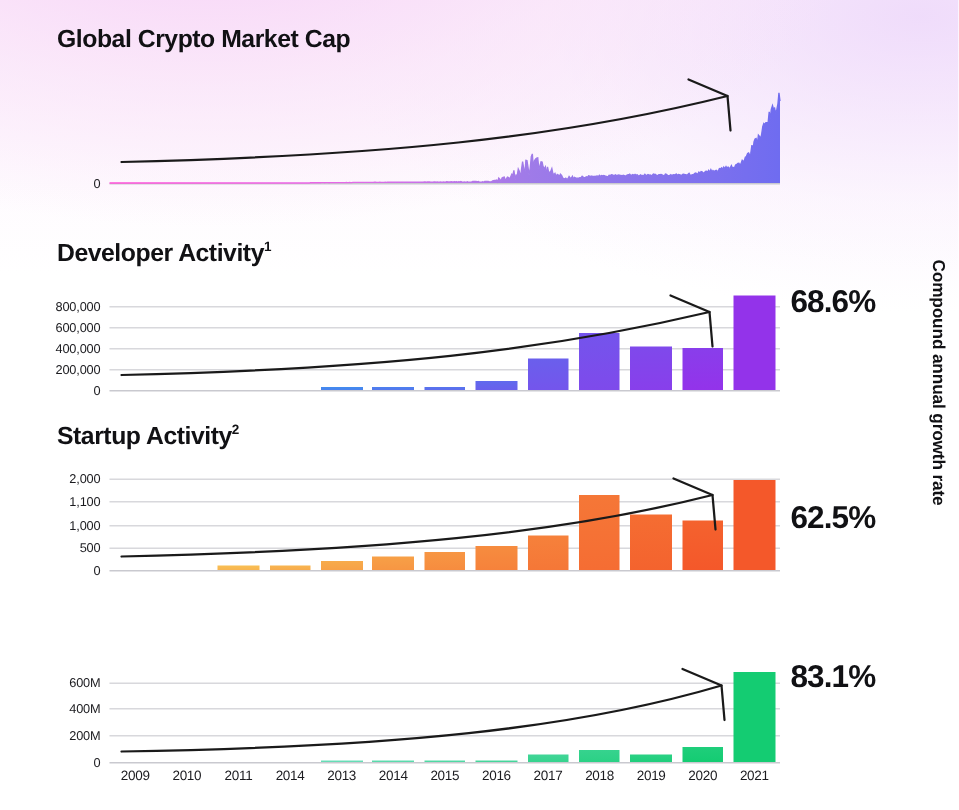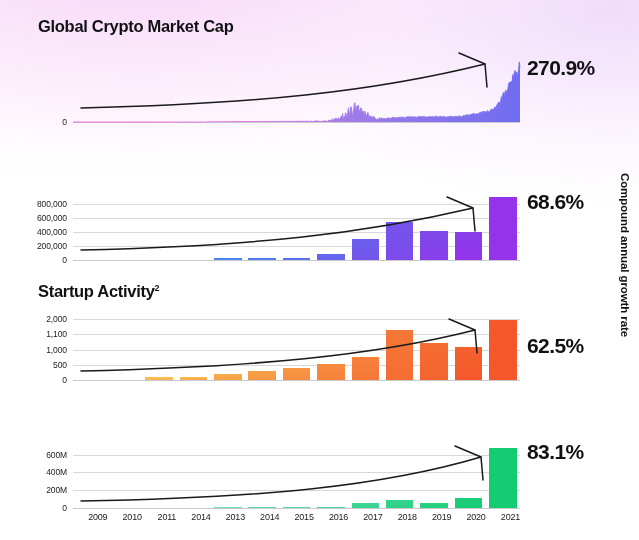--- a/index.html
+++ b/index.html
@@ -95,21 +95,21 @@
 
   .xaxis {
     position: absolute;
     left: 73px;
     width: 447px;
     top: 512px;
     display: flex;
   }
   .xaxis .xlab {
     flex: 1 1 0;
-    text-align: right;
+    text-align: center;
     font-size: 9px;
     color: #1b1b1f;
     letter-spacing: -0.2px;
   }
 
   .vaxis-label {
     position: absolute;
     right: 4px;
     top: 163px;
     width: 20px;
@@ -156,24 +156,26 @@
             </linearGradient>
           </defs>
           <path d="M 0.0 70 L 0.0 70.0 L 0.7 70.0 L 1.4 70.0 L 2.2 70.0 L 2.9 70.0 L 3.6 70.0 L 4.3 70.0 L 5.0 70.0 L 5.8 70.0 L 6.5 70.0 L 7.2 70.0 L 7.9 70.0 L 8.7 70.0 L 9.4 70.0 L 10.1 70.0 L 10.8 70.0 L 11.5 70.0 L 12.3 70.0 L 13.0 70.0 L 13.7 70.0 L 14.4 70.0 L 15.1 70.0 L 15.9 70.0 L 16.6 70.0 L 17.3 70.0 L 18.0 70.0 L 18.7 70.0 L 19.5 70.0 L 20.2 70.0 L 20.9 70.0 L 21.6 70.0 L 22.4 70.0 L 23.1 70.0 L 23.8 70.0 L 24.5 70.0 L 25.2 70.0 L 26.0 70.0 L 26.7 70.0 L 27.4 70.0 L 28.1 70.0 L 28.8 70.0 L 29.6 70.0 L 30.3 70.0 L 31.0 70.0 L 31.7 70.0 L 32.4 70.0 L 33.2 70.0 L 33.9 70.0 L 34.6 70.0 L 35.3 70.0 L 36.0 70.0 L 36.8 70.0 L 37.5 70.0 L 38.2 70.0 L 38.9 70.0 L 39.7 70.0 L 40.4 70.0 L 41.1 70.0 L 41.8 70.0 L 42.5 70.0 L 43.3 70.0 L 44.0 70.0 L 44.7 70.0 L 45.4 70.0 L 46.1 70.0 L 46.9 70.0 L 47.6 70.0 L 48.3 70.0 L 49.0 70.0 L 49.7 70.0 L 50.5 70.0 L 51.2 70.0 L 51.9 70.0 L 52.6 70.0 L 53.4 70.0 L 54.1 70.0 L 54.8 70.0 L 55.5 70.0 L 56.2 70.0 L 57.0 70.0 L 57.7 70.0 L 58.4 70.0 L 59.1 70.0 L 59.8 70.0 L 60.6 70.0 L 61.3 70.0 L 62.0 70.0 L 62.7 70.0 L 63.4 70.0 L 64.2 70.0 L 64.9 70.0 L 65.6 70.0 L 66.3 70.0 L 67.0 70.0 L 67.8 70.0 L 68.5 70.0 L 69.2 70.0 L 69.9 70.0 L 70.7 70.0 L 71.4 70.0 L 72.1 70.0 L 72.8 70.0 L 73.5 70.0 L 74.3 70.0 L 75.0 70.0 L 75.7 70.0 L 76.4 70.0 L 77.1 70.0 L 77.9 70.0 L 78.6 70.0 L 79.3 70.0 L 80.0 70.0 L 80.7 70.0 L 81.5 70.0 L 82.2 70.0 L 82.9 70.0 L 83.6 70.0 L 84.4 70.0 L 85.1 70.0 L 85.8 70.0 L 86.5 70.0 L 87.2 70.0 L 88.0 70.0 L 88.7 70.0 L 89.4 70.0 L 90.1 70.0 L 90.8 70.0 L 91.6 70.0 L 92.3 70.0 L 93.0 70.0 L 93.7 70.0 L 94.4 70.0 L 95.2 70.0 L 95.9 70.0 L 96.6 70.0 L 97.3 70.0 L 98.1 70.0 L 98.8 70.0 L 99.5 70.0 L 100.2 70.0 L 100.9 70.0 L 101.7 70.0 L 102.4 70.0 L 103.1 70.0 L 103.8 70.0 L 104.5 70.0 L 105.3 70.0 L 106.0 70.0 L 106.7 70.0 L 107.4 70.0 L 108.1 70.0 L 108.9 70.0 L 109.6 70.0 L 110.3 70.0 L 111.0 70.0 L 111.8 70.0 L 112.5 70.0 L 113.2 70.0 L 113.9 70.0 L 114.6 70.0 L 115.4 70.0 L 116.1 70.0 L 116.8 70.0 L 117.5 70.0 L 118.2 70.0 L 119.0 70.0 L 119.7 70.0 L 120.4 70.0 L 121.1 70.0 L 121.8 70.0 L 122.6 70.0 L 123.3 70.0 L 124.0 70.0 L 124.7 70.0 L 125.4 70.0 L 126.2 70.0 L 126.9 70.0 L 127.6 70.0 L 128.3 70.0 L 129.1 70.0 L 129.8 70.0 L 130.5 70.0 L 131.2 70.0 L 131.9 70.0 L 132.7 70.0 L 133.4 70.0 L 134.1 69.8 L 134.8 69.8 L 135.5 69.8 L 136.3 69.8 L 137.0 69.8 L 137.7 69.8 L 138.4 69.8 L 139.1 69.8 L 139.9 69.8 L 140.6 69.8 L 141.3 69.7 L 142.0 69.7 L 142.8 69.7 L 143.5 69.8 L 144.2 69.7 L 144.9 69.7 L 145.6 69.7 L 146.4 69.8 L 147.1 69.7 L 147.8 69.7 L 148.5 69.7 L 149.2 69.7 L 150.0 69.7 L 150.7 69.7 L 151.4 69.7 L 152.1 69.7 L 152.8 69.7 L 153.6 69.7 L 154.3 69.7 L 155.0 69.7 L 155.7 69.7 L 156.4 69.7 L 157.2 69.7 L 157.9 69.6 L 158.6 69.7 L 159.3 69.7 L 160.1 69.6 L 160.8 69.7 L 161.5 69.7 L 162.2 69.6 L 162.9 69.6 L 163.7 69.6 L 164.4 69.6 L 165.1 69.6 L 165.8 69.6 L 166.5 69.6 L 167.3 69.6 L 168.0 69.6 L 168.7 69.6 L 169.4 69.6 L 170.1 69.6 L 170.9 69.6 L 171.6 69.6 L 172.3 69.6 L 173.0 69.6 L 173.8 69.6 L 174.5 69.6 L 175.2 69.6 L 175.9 69.6 L 176.6 69.5 L 177.4 69.5 L 178.1 69.6 L 178.8 69.6 L 179.5 69.6 L 180.2 69.5 L 181.0 69.6 L 181.7 69.6 L 182.4 69.6 L 183.1 69.6 L 183.8 69.5 L 184.6 69.6 L 185.3 69.5 L 186.0 69.5 L 186.7 69.5 L 187.5 69.5 L 188.2 69.5 L 188.9 69.4 L 189.6 69.5 L 190.3 69.5 L 191.1 69.4 L 191.8 69.4 L 192.5 69.4 L 193.2 69.5 L 193.9 69.5 L 194.7 69.4 L 195.4 69.4 L 196.1 69.5 L 196.8 69.4 L 197.5 69.5 L 198.3 69.5 L 199.0 69.5 L 199.7 69.4 L 200.4 69.5 L 201.2 69.5 L 201.9 69.4 L 202.6 69.4 L 203.3 69.5 L 204.0 69.5 L 204.8 69.5 L 205.5 69.4 L 206.2 69.5 L 206.9 69.5 L 207.6 69.4 L 208.4 69.4 L 209.1 69.4 L 209.8 69.3 L 210.5 69.3 L 211.2 69.4 L 212.0 69.3 L 212.7 69.3 L 213.4 69.3 L 214.1 69.4 L 214.8 69.4 L 215.6 69.4 L 216.3 69.3 L 217.0 69.3 L 217.7 69.4 L 218.5 69.3 L 219.2 69.4 L 219.9 69.4 L 220.6 69.3 L 221.3 69.4 L 222.1 69.4 L 222.8 69.3 L 223.5 69.4 L 224.2 69.3 L 224.9 69.1 L 225.7 69.3 L 226.4 69.3 L 227.1 69.3 L 227.8 69.2 L 228.5 69.3 L 229.3 69.3 L 230.0 69.1 L 230.7 69.3 L 231.4 69.2 L 232.2 69.4 L 232.9 69.2 L 233.6 69.3 L 234.3 69.0 L 235.0 69.4 L 235.8 69.4 L 236.5 69.3 L 237.2 69.5 L 237.9 69.5 L 238.6 69.1 L 239.4 69.5 L 240.1 69.5 L 240.8 69.4 L 241.5 69.3 L 242.2 68.9 L 243.0 68.9 L 243.7 68.9 L 244.4 68.9 L 245.1 69.3 L 245.9 69.0 L 246.6 69.4 L 247.3 69.5 L 248.0 69.5 L 248.7 69.1 L 249.5 69.5 L 250.2 68.9 L 250.9 68.9 L 251.6 68.9 L 252.3 68.9 L 253.1 69.1 L 253.8 69.2 L 254.5 69.3 L 255.2 68.7 L 255.9 68.4 L 256.7 68.3 L 257.4 68.3 L 258.1 68.0 L 258.8 69.2 L 259.5 66.7 L 260.3 67.6 L 261.0 69.0 L 261.7 66.7 L 262.4 66.3 L 263.2 66.1 L 263.9 68.7 L 264.6 67.2 L 265.3 66.0 L 266.0 66.3 L 266.8 67.4 L 267.5 65.8 L 268.2 64.1 L 268.9 64.9 L 269.6 61.6 L 270.4 67.8 L 271.1 64.7 L 271.8 65.2 L 272.5 60.7 L 273.2 62.2 L 274.0 66.8 L 274.7 60.7 L 275.4 55.8 L 276.1 60.0 L 276.9 64.2 L 277.6 54.9 L 278.3 55.0 L 279.0 59.4 L 279.7 64.9 L 280.5 59.9 L 281.2 52.5 L 281.9 50.6 L 282.6 60.4 L 283.3 55.2 L 284.1 54.0 L 284.8 53.4 L 285.5 53.2 L 286.2 60.4 L 286.9 58.6 L 287.7 55.9 L 288.4 56.1 L 289.1 59.2 L 289.8 60.6 L 290.6 59.2 L 291.3 64.8 L 292.0 59.2 L 292.7 62.6 L 293.4 63.1 L 294.2 62.2 L 294.9 60.4 L 295.6 63.7 L 296.3 64.5 L 297.0 63.6 L 297.8 65.9 L 298.5 64.3 L 299.2 64.7 L 299.9 65.9 L 300.6 64.2 L 301.4 65.0 L 302.1 66.5 L 302.8 67.1 L 303.5 67.4 L 304.2 66.8 L 305.0 67.6 L 305.7 67.1 L 306.4 65.7 L 307.1 66.6 L 307.9 66.9 L 308.6 65.6 L 309.3 67.2 L 310.0 66.2 L 310.7 66.6 L 311.5 66.8 L 312.2 66.7 L 312.9 66.7 L 313.6 66.4 L 314.3 66.6 L 315.1 65.5 L 315.8 66.1 L 316.5 66.5 L 317.2 66.4 L 317.9 65.8 L 318.7 66.2 L 319.4 65.2 L 320.1 65.4 L 320.8 65.6 L 321.6 65.4 L 322.3 66.0 L 323.0 65.5 L 323.7 65.8 L 324.4 65.5 L 325.2 65.3 L 325.9 65.8 L 326.6 64.9 L 327.3 65.6 L 328.0 65.0 L 328.8 65.2 L 329.5 65.0 L 330.2 65.2 L 330.9 65.5 L 331.6 65.7 L 332.4 65.8 L 333.1 64.8 L 333.8 65.5 L 334.5 64.5 L 335.3 64.6 L 336.0 65.0 L 336.7 64.9 L 337.4 64.6 L 338.1 65.2 L 338.9 64.8 L 339.6 64.7 L 340.3 64.9 L 341.0 64.9 L 341.7 65.2 L 342.5 64.8 L 343.2 65.1 L 343.9 65.4 L 344.6 65.1 L 345.3 64.6 L 346.1 64.5 L 346.8 64.1 L 347.5 65.1 L 348.2 64.7 L 348.9 64.4 L 349.7 64.9 L 350.4 64.3 L 351.1 64.8 L 351.8 64.5 L 352.6 65.3 L 353.3 65.2 L 354.0 64.6 L 354.7 65.1 L 355.4 65.0 L 356.2 65.1 L 356.9 64.2 L 357.6 65.0 L 358.3 64.9 L 359.0 64.4 L 359.8 64.8 L 360.5 64.7 L 361.2 65.2 L 361.9 64.8 L 362.6 64.0 L 363.4 64.2 L 364.1 64.2 L 364.8 65.2 L 365.5 64.9 L 366.3 64.5 L 367.0 64.5 L 367.7 64.3 L 368.4 64.6 L 369.1 65.0 L 369.9 65.2 L 370.6 64.0 L 371.3 64.2 L 372.0 64.9 L 372.7 65.2 L 373.5 65.0 L 374.2 64.5 L 374.9 65.2 L 375.6 64.6 L 376.3 64.4 L 377.1 64.7 L 377.8 64.0 L 378.5 65.0 L 379.2 64.3 L 379.9 64.4 L 380.7 64.7 L 381.4 65.1 L 382.1 64.3 L 382.8 64.2 L 383.6 64.4 L 384.3 64.5 L 385.0 65.0 L 385.7 64.2 L 386.4 63.6 L 387.2 64.9 L 387.9 64.7 L 388.6 64.4 L 389.3 64.6 L 390.0 63.7 L 390.8 63.3 L 391.5 63.7 L 392.2 64.0 L 392.9 62.7 L 393.6 63.4 L 394.4 62.4 L 395.1 62.6 L 395.8 63.3 L 396.5 63.3 L 397.3 62.3 L 398.0 62.2 L 398.7 62.7 L 399.4 61.6 L 400.1 62.9 L 400.9 61.1 L 401.6 62.6 L 402.3 61.7 L 403.0 62.4 L 403.7 61.9 L 404.5 61.5 L 405.2 62.1 L 405.9 62.0 L 406.6 60.4 L 407.3 60.6 L 408.1 59.8 L 408.8 60.9 L 409.5 59.4 L 410.2 60.4 L 411.0 59.1 L 411.7 60.3 L 412.4 59.4 L 413.1 60.1 L 413.8 60.1 L 414.6 58.4 L 415.3 60.0 L 416.0 59.7 L 416.7 59.9 L 417.4 58.0 L 418.2 57.6 L 418.9 57.0 L 419.6 56.9 L 420.3 58.1 L 421.0 57.1 L 421.8 54.8 L 422.5 55.6 L 423.2 55.2 L 423.9 52.8 L 424.6 52.4 L 425.4 50.3 L 426.1 50.0 L 426.8 51.6 L 427.5 50.3 L 428.3 44.7 L 429.0 48.2 L 429.7 42.4 L 430.4 40.7 L 431.1 40.3 L 431.9 43.9 L 432.6 38.1 L 433.3 38.9 L 434.0 40.3 L 434.7 38.0 L 435.5 32.4 L 436.2 30.3 L 436.9 31.0 L 437.6 29.7 L 438.3 29.7 L 439.1 29.6 L 439.8 22.6 L 440.5 27.2 L 441.2 20.9 L 442.0 18.4 L 442.7 20.8 L 443.4 20.1 L 444.1 23.7 L 444.8 21.3 L 445.6 17.5 L 446.3 9.9 L 447.0 15.4 L 447.0 70 Z" fill="url(#cryptoGrad)" stroke="none"></path>
           <path d="M 0.0 70.0 L 0.0 70.0 L 0.7 70.0 L 1.4 70.0 L 2.2 70.0 L 2.9 70.0 L 3.6 70.0 L 4.3 70.0 L 5.0 70.0 L 5.8 70.0 L 6.5 70.0 L 7.2 70.0 L 7.9 70.0 L 8.7 70.0 L 9.4 70.0 L 10.1 70.0 L 10.8 70.0 L 11.5 70.0 L 12.3 70.0 L 13.0 70.0 L 13.7 70.0 L 14.4 70.0 L 15.1 70.0 L 15.9 70.0 L 16.6 70.0 L 17.3 70.0 L 18.0 70.0 L 18.7 70.0 L 19.5 70.0 L 20.2 70.0 L 20.9 70.0 L 21.6 70.0 L 22.4 70.0 L 23.1 70.0 L 23.8 70.0 L 24.5 70.0 L 25.2 70.0 L 26.0 70.0 L 26.7 70.0 L 27.4 70.0 L 28.1 70.0 L 28.8 70.0 L 29.6 70.0 L 30.3 70.0 L 31.0 70.0 L 31.7 70.0 L 32.4 70.0 L 33.2 70.0 L 33.9 70.0 L 34.6 70.0 L 35.3 70.0 L 36.0 70.0 L 36.8 70.0 L 37.5 70.0 L 38.2 70.0 L 38.9 70.0 L 39.7 70.0 L 40.4 70.0 L 41.1 70.0 L 41.8 70.0 L 42.5 70.0 L 43.3 70.0 L 44.0 70.0 L 44.7 70.0 L 45.4 70.0 L 46.1 70.0 L 46.9 70.0 L 47.6 70.0 L 48.3 70.0 L 49.0 70.0 L 49.7 70.0 L 50.5 70.0 L 51.2 70.0 L 51.9 70.0 L 52.6 70.0 L 53.4 70.0 L 54.1 70.0 L 54.8 70.0 L 55.5 70.0 L 56.2 70.0 L 57.0 70.0 L 57.7 70.0 L 58.4 70.0 L 59.1 70.0 L 59.8 70.0 L 60.6 70.0 L 61.3 70.0 L 62.0 70.0 L 62.7 70.0 L 63.4 70.0 L 64.2 70.0 L 64.9 70.0 L 65.6 70.0 L 66.3 70.0 L 67.0 70.0 L 67.8 70.0 L 68.5 70.0 L 69.2 70.0 L 69.9 70.0 L 70.7 70.0 L 71.4 70.0 L 72.1 70.0 L 72.8 70.0 L 73.5 70.0 L 74.3 70.0 L 75.0 70.0 L 75.7 70.0 L 76.4 70.0 L 77.1 70.0 L 77.9 70.0 L 78.6 70.0 L 79.3 70.0 L 80.0 70.0 L 80.7 70.0 L 81.5 70.0 L 82.2 70.0 L 82.9 70.0 L 83.6 70.0 L 84.4 70.0 L 85.1 70.0 L 85.8 70.0 L 86.5 70.0 L 87.2 70.0 L 88.0 70.0 L 88.7 70.0 L 89.4 70.0 L 90.1 70.0 L 90.8 70.0 L 91.6 70.0 L 92.3 70.0 L 93.0 70.0 L 93.7 70.0 L 94.4 70.0 L 95.2 70.0 L 95.9 70.0 L 96.6 70.0 L 97.3 70.0 L 98.1 70.0 L 98.8 70.0 L 99.5 70.0 L 100.2 70.0 L 100.9 70.0 L 101.7 70.0 L 102.4 70.0 L 103.1 70.0 L 103.8 70.0 L 104.5 70.0 L 105.3 70.0 L 106.0 70.0 L 106.7 70.0 L 107.4 70.0 L 108.1 70.0 L 108.9 70.0 L 109.6 70.0 L 110.3 70.0 L 111.0 70.0 L 111.8 70.0 L 112.5 70.0 L 113.2 70.0 L 113.9 70.0 L 114.6 70.0 L 115.4 70.0 L 116.1 70.0 L 116.8 70.0 L 117.5 70.0 L 118.2 70.0 L 119.0 70.0 L 119.7 70.0 L 120.4 70.0 L 121.1 70.0 L 121.8 70.0 L 122.6 70.0 L 123.3 70.0 L 124.0 70.0 L 124.7 70.0 L 125.4 70.0 L 126.2 70.0 L 126.9 70.0 L 127.6 70.0 L 128.3 70.0 L 129.1 70.0 L 129.8 70.0 L 130.5 70.0 L 131.2 70.0 L 131.9 70.0 L 132.7 70.0 L 133.4 70.0 L 134.1 69.8 L 134.8 69.8 L 135.5 69.8 L 136.3 69.8 L 137.0 69.8 L 137.7 69.8 L 138.4 69.8 L 139.1 69.8 L 139.9 69.8 L 140.6 69.8 L 141.3 69.7 L 142.0 69.7 L 142.8 69.7 L 143.5 69.8 L 144.2 69.7 L 144.9 69.7 L 145.6 69.7 L 146.4 69.8 L 147.1 69.7 L 147.8 69.7 L 148.5 69.7 L 149.2 69.7 L 150.0 69.7 L 150.7 69.7 L 151.4 69.7 L 152.1 69.7 L 152.8 69.7 L 153.6 69.7 L 154.3 69.7 L 155.0 69.7 L 155.7 69.7 L 156.4 69.7 L 157.2 69.7 L 157.9 69.6 L 158.6 69.7 L 159.3 69.7 L 160.1 69.6 L 160.8 69.7 L 161.5 69.7 L 162.2 69.6 L 162.9 69.6 L 163.7 69.6 L 164.4 69.6 L 165.1 69.6 L 165.8 69.6 L 166.5 69.6 L 167.3 69.6 L 168.0 69.6 L 168.7 69.6 L 169.4 69.6 L 170.1 69.6 L 170.9 69.6 L 171.6 69.6 L 172.3 69.6 L 173.0 69.6 L 173.8 69.6 L 174.5 69.6 L 175.2 69.6 L 175.9 69.6 L 176.6 69.5 L 177.4 69.5 L 178.1 69.6 L 178.8 69.6 L 179.5 69.6 L 180.2 69.5 L 181.0 69.6 L 181.7 69.6 L 182.4 69.6 L 183.1 69.6 L 183.8 69.5 L 184.6 69.6 L 185.3 69.5 L 186.0 69.5 L 186.7 69.5 L 187.5 69.5 L 188.2 69.5 L 188.9 69.4 L 189.6 69.5 L 190.3 69.5 L 191.1 69.4 L 191.8 69.4 L 192.5 69.4 L 193.2 69.5 L 193.9 69.5 L 194.7 69.4 L 195.4 69.4 L 196.1 69.5 L 196.8 69.4 L 197.5 69.5 L 198.3 69.5 L 199.0 69.5 L 199.7 69.4 L 200.4 69.5 L 201.2 69.5 L 201.9 69.4 L 202.6 69.4 L 203.3 69.5 L 204.0 69.5 L 204.8 69.5 L 205.5 69.4 L 206.2 69.5 L 206.9 69.5 L 207.6 69.4 L 208.4 69.4 L 209.1 69.4 L 209.8 69.3 L 210.5 69.3 L 211.2 69.4 L 212.0 69.3 L 212.7 69.3 L 213.4 69.3 L 214.1 69.4 L 214.8 69.4 L 215.6 69.4 L 216.3 69.3 L 217.0 69.3 L 217.7 69.4 L 218.5 69.3 L 219.2 69.4 L 219.9 69.4 L 220.6 69.3 L 221.3 69.4 L 222.1 69.4 L 222.8 69.3 L 223.5 69.4 L 224.2 69.3 L 224.9 69.1 L 225.7 69.3 L 226.4 69.3 L 227.1 69.3 L 227.8 69.2 L 228.5 69.3 L 229.3 69.3 L 230.0 69.1 L 230.7 69.3 L 231.4 69.2 L 232.2 69.4 L 232.9 69.2 L 233.6 69.3 L 234.3 69.0 L 235.0 69.4 L 235.8 69.4 L 236.5 69.3 L 237.2 69.5 L 237.9 69.5 L 238.6 69.1 L 239.4 69.5 L 240.1 69.5 L 240.8 69.4 L 241.5 69.3 L 242.2 68.9 L 243.0 68.9 L 243.7 68.9 L 244.4 68.9 L 245.1 69.3 L 245.9 69.0 L 246.6 69.4 L 247.3 69.5 L 248.0 69.5 L 248.7 69.1 L 249.5 69.5 L 250.2 68.9 L 250.9 68.9 L 251.6 68.9 L 252.3 68.9 L 253.1 69.1 L 253.8 69.2 L 254.5 69.3 L 255.2 68.7 L 255.9 68.4 L 256.7 68.3 L 257.4 68.3 L 258.1 68.0 L 258.8 69.2 L 259.5 66.7 L 260.3 67.6 L 261.0 69.0 L 261.7 66.7 L 262.4 66.3 L 263.2 66.1 L 263.9 68.7 L 264.6 67.2 L 265.3 66.0 L 266.0 66.3 L 266.8 67.4 L 267.5 65.8 L 268.2 64.1 L 268.9 64.9 L 269.6 61.6 L 270.4 67.8 L 271.1 64.7 L 271.8 65.2 L 272.5 60.7 L 273.2 62.2 L 274.0 66.8 L 274.7 60.7 L 275.4 55.8 L 276.1 60.0 L 276.9 64.2 L 277.6 54.9 L 278.3 55.0 L 279.0 59.4 L 279.7 64.9 L 280.5 59.9 L 281.2 52.5 L 281.9 50.6 L 282.6 60.4 L 283.3 55.2 L 284.1 54.0 L 284.8 53.4 L 285.5 53.2 L 286.2 60.4 L 286.9 58.6 L 287.7 55.9 L 288.4 56.1 L 289.1 59.2 L 289.8 60.6 L 290.6 59.2 L 291.3 64.8 L 292.0 59.2 L 292.7 62.6 L 293.4 63.1 L 294.2 62.2 L 294.9 60.4 L 295.6 63.7 L 296.3 64.5 L 297.0 63.6 L 297.8 65.9 L 298.5 64.3 L 299.2 64.7 L 299.9 65.9 L 300.6 64.2 L 301.4 65.0 L 302.1 66.5 L 302.8 67.1 L 303.5 67.4 L 304.2 66.8 L 305.0 67.6 L 305.7 67.1 L 306.4 65.7 L 307.1 66.6 L 307.9 66.9 L 308.6 65.6 L 309.3 67.2 L 310.0 66.2 L 310.7 66.6 L 311.5 66.8 L 312.2 66.7 L 312.9 66.7 L 313.6 66.4 L 314.3 66.6 L 315.1 65.5 L 315.8 66.1 L 316.5 66.5 L 317.2 66.4 L 317.9 65.8 L 318.7 66.2 L 319.4 65.2 L 320.1 65.4 L 320.8 65.6 L 321.6 65.4 L 322.3 66.0 L 323.0 65.5 L 323.7 65.8 L 324.4 65.5 L 325.2 65.3 L 325.9 65.8 L 326.6 64.9 L 327.3 65.6 L 328.0 65.0 L 328.8 65.2 L 329.5 65.0 L 330.2 65.2 L 330.9 65.5 L 331.6 65.7 L 332.4 65.8 L 333.1 64.8 L 333.8 65.5 L 334.5 64.5 L 335.3 64.6 L 336.0 65.0 L 336.7 64.9 L 337.4 64.6 L 338.1 65.2 L 338.9 64.8 L 339.6 64.7 L 340.3 64.9 L 341.0 64.9 L 341.7 65.2 L 342.5 64.8 L 343.2 65.1 L 343.9 65.4 L 344.6 65.1 L 345.3 64.6 L 346.1 64.5 L 346.8 64.1 L 347.5 65.1 L 348.2 64.7 L 348.9 64.4 L 349.7 64.9 L 350.4 64.3 L 351.1 64.8 L 351.8 64.5 L 352.6 65.3 L 353.3 65.2 L 354.0 64.6 L 354.7 65.1 L 355.4 65.0 L 356.2 65.1 L 356.9 64.2 L 357.6 65.0 L 358.3 64.9 L 359.0 64.4 L 359.8 64.8 L 360.5 64.7 L 361.2 65.2 L 361.9 64.8 L 362.6 64.0 L 363.4 64.2 L 364.1 64.2 L 364.8 65.2 L 365.5 64.9 L 366.3 64.5 L 367.0 64.5 L 367.7 64.3 L 368.4 64.6 L 369.1 65.0 L 369.9 65.2 L 370.6 64.0 L 371.3 64.2 L 372.0 64.9 L 372.7 65.2 L 373.5 65.0 L 374.2 64.5 L 374.9 65.2 L 375.6 64.6 L 376.3 64.4 L 377.1 64.7 L 377.8 64.0 L 378.5 65.0 L 379.2 64.3 L 379.9 64.4 L 380.7 64.7 L 381.4 65.1 L 382.1 64.3 L 382.8 64.2 L 383.6 64.4 L 384.3 64.5 L 385.0 65.0 L 385.7 64.2 L 386.4 63.6 L 387.2 64.9 L 387.9 64.7 L 388.6 64.4 L 389.3 64.6 L 390.0 63.7 L 390.8 63.3 L 391.5 63.7 L 392.2 64.0 L 392.9 62.7 L 393.6 63.4 L 394.4 62.4 L 395.1 62.6 L 395.8 63.3 L 396.5 63.3 L 397.3 62.3 L 398.0 62.2 L 398.7 62.7 L 399.4 61.6 L 400.1 62.9 L 400.9 61.1 L 401.6 62.6 L 402.3 61.7 L 403.0 62.4 L 403.7 61.9 L 404.5 61.5 L 405.2 62.1 L 405.9 62.0 L 406.6 60.4 L 407.3 60.6 L 408.1 59.8 L 408.8 60.9 L 409.5 59.4 L 410.2 60.4 L 411.0 59.1 L 411.7 60.3 L 412.4 59.4 L 413.1 60.1 L 413.8 60.1 L 414.6 58.4 L 415.3 60.0 L 416.0 59.7 L 416.7 59.9 L 417.4 58.0 L 418.2 57.6 L 418.9 57.0 L 419.6 56.9 L 420.3 58.1 L 421.0 57.1 L 421.8 54.8 L 422.5 55.6 L 423.2 55.2 L 423.9 52.8 L 424.6 52.4 L 425.4 50.3 L 426.1 50.0 L 426.8 51.6 L 427.5 50.3 L 428.3 44.7 L 429.0 48.2 L 429.7 42.4 L 430.4 40.7 L 431.1 40.3 L 431.9 43.9 L 432.6 38.1 L 433.3 38.9 L 434.0 40.3 L 434.7 38.0 L 435.5 32.4 L 436.2 30.3 L 436.9 31.0 L 437.6 29.7 L 438.3 29.7 L 439.1 29.6 L 439.8 22.6 L 440.5 27.2 L 441.2 20.9 L 442.0 18.4 L 442.7 20.8 L 443.4 20.1 L 444.1 23.7 L 444.8 21.3 L 445.6 17.5 L 446.3 9.9 L 447.0 15.4" fill="none" stroke="url(#cryptoGrad)" stroke-width="0.9"></path>
         </svg>
       <svg class="trend" id="trend0" viewBox="0 0 447 70" preserveAspectRatio="none">
           <path d="M 8 56 C 180 52, 300 40, 412 12" fill="none" stroke="#1a1a1a" stroke-width="1.5" stroke-linecap="round"></path>
           <path d="M 386 1 L 412 12 L 414 35" fill="none" stroke="#1a1a1a" stroke-width="1.5" stroke-linecap="round" stroke-linejoin="round"></path>
         </svg>
     </div>
-    <div class="cagr" style="top:56px;">270.9%</div>
   </div>
 
   <div class="panel" style="top:150px;height:120px;">
+    <div class="panel-title" style="top:10px;">
+      <span>Developer Activity</span><sup>1</sup>
+    </div>
     <div class="plot" id="plot1" style="top:44px;height:66px;">
       <div class="plot-inner" id="grid1">
           <div class="gridline zero" style="top: 66px;"></div>
           <div class="ytick" style="top: 66px;">0</div>
           <div class="gridline" style="top: 52.1053px;"></div>
           <div class="ytick" style="top: 52.1053px;">200,000</div>
           <div class="gridline" style="top: 38.2105px;"></div>
           <div class="ytick" style="top: 38.2105px;">400,000</div>
           <div class="gridline" style="top: 24.3158px;"></div>
           <div class="ytick" style="top: 24.3158px;">600,000</div>

